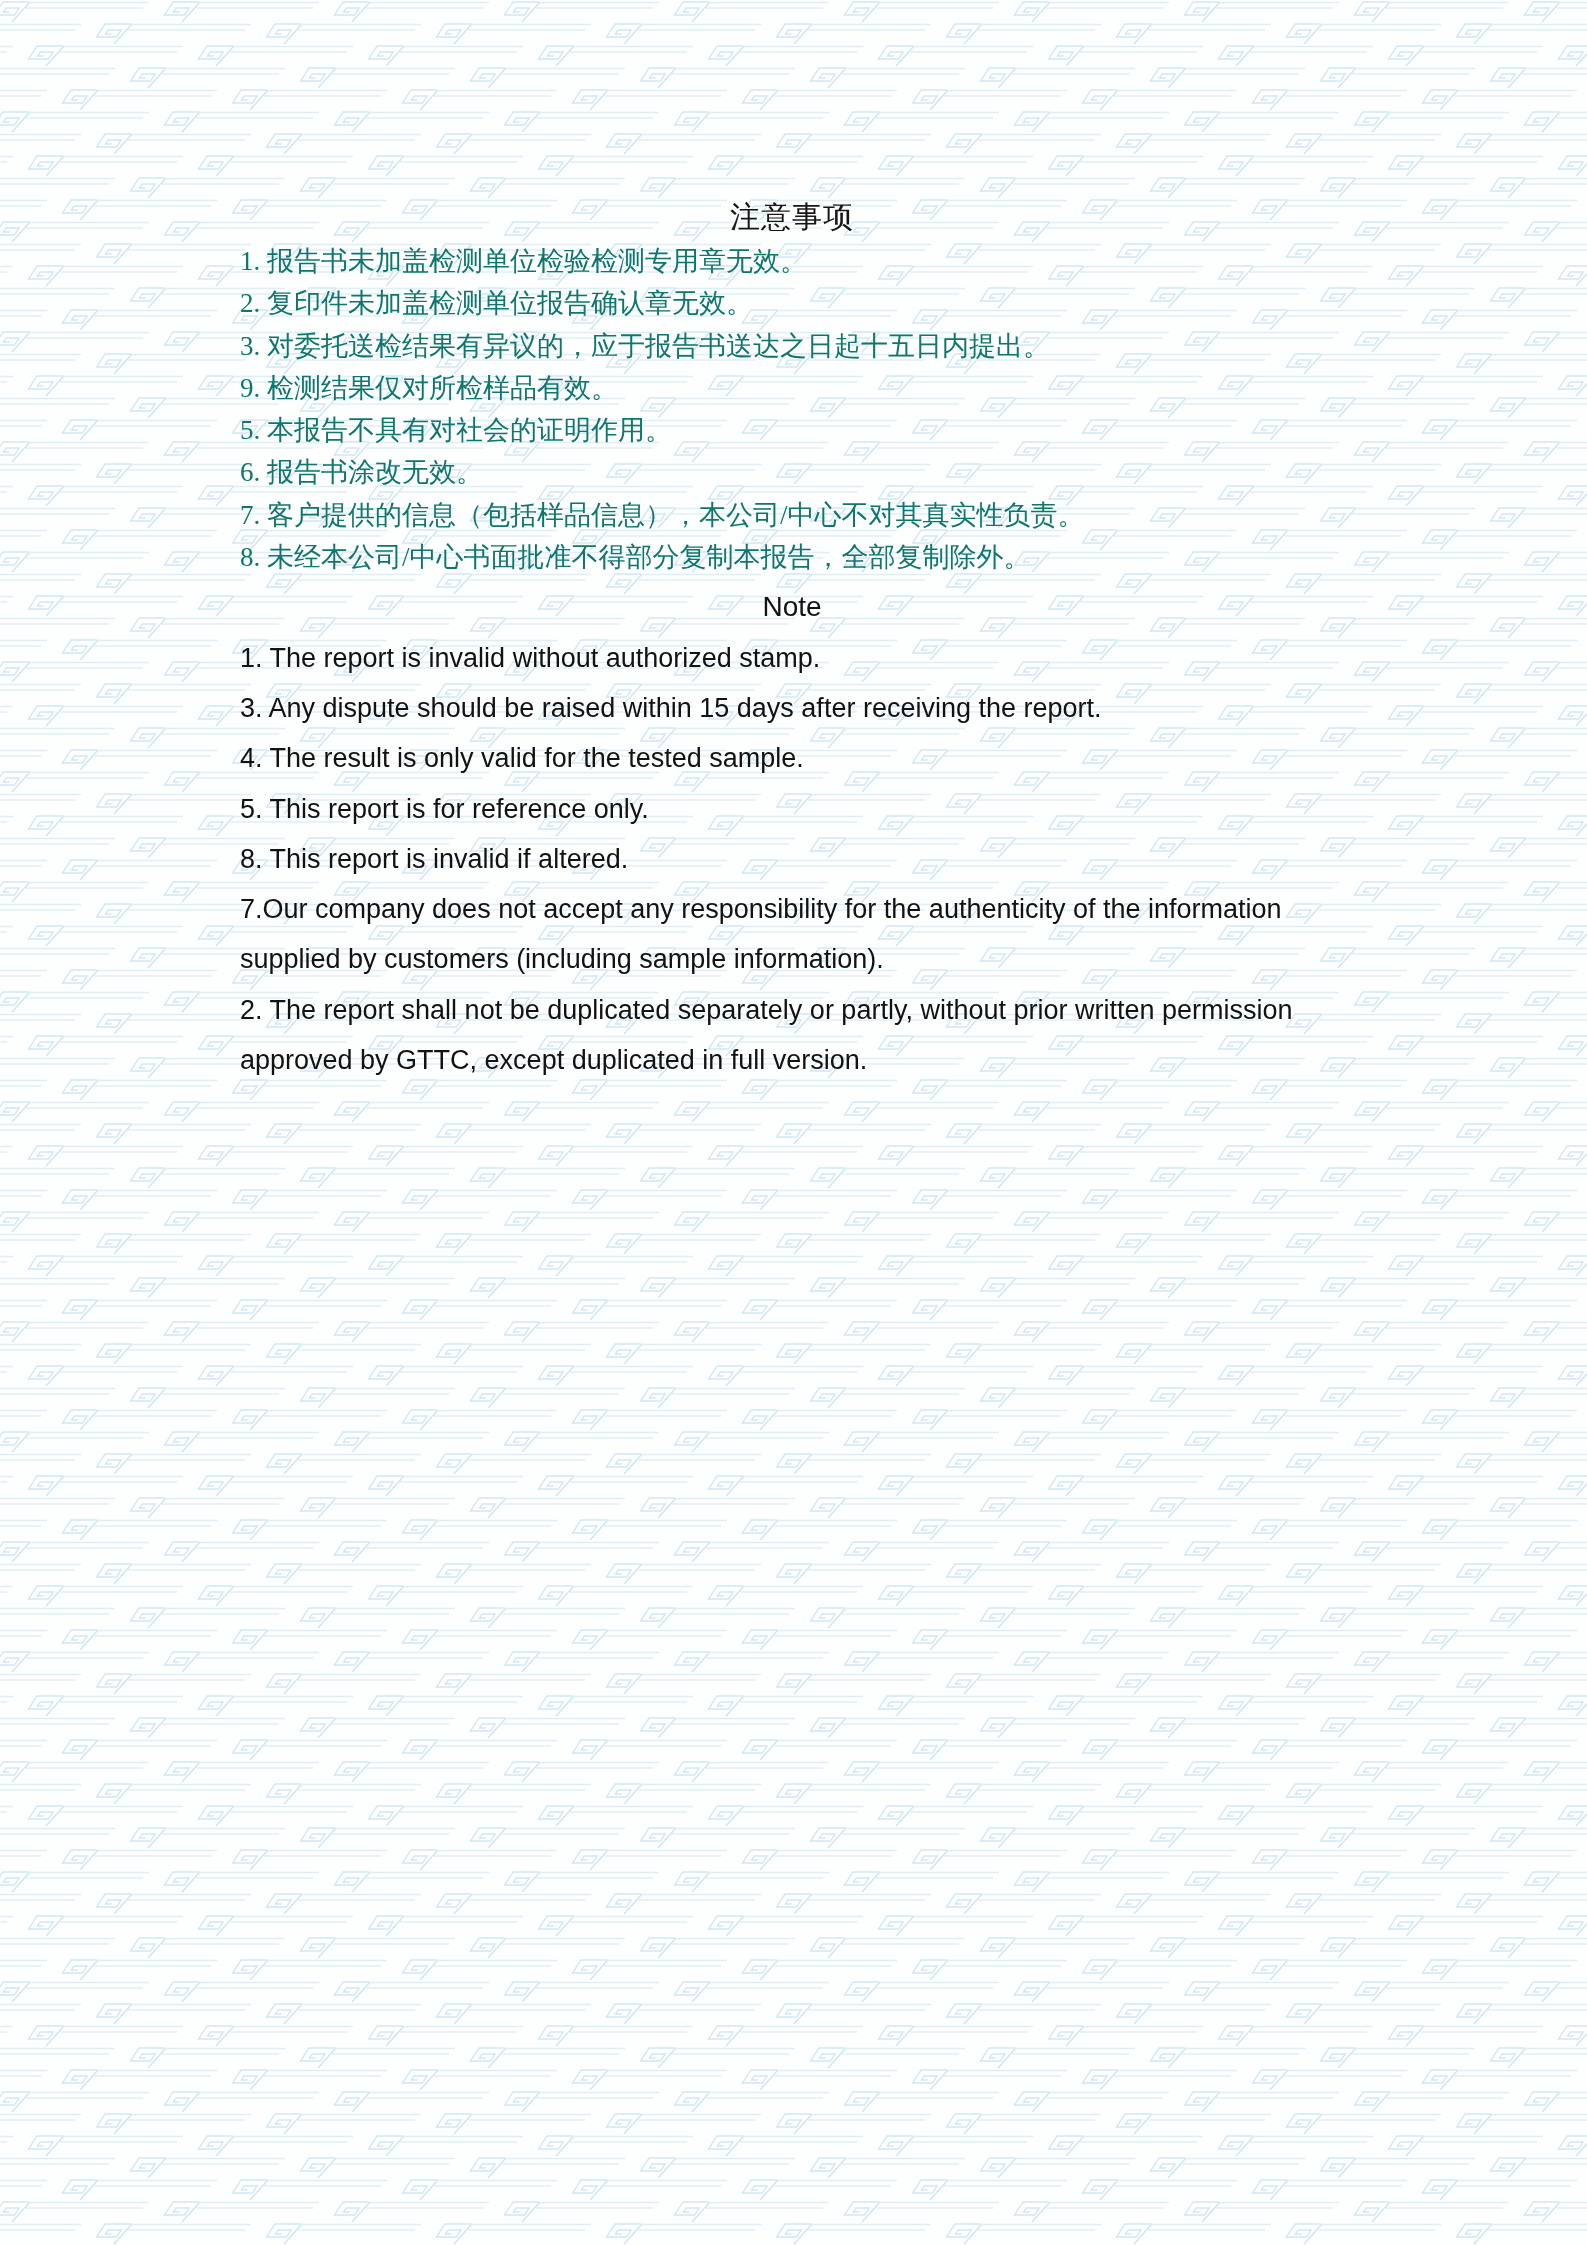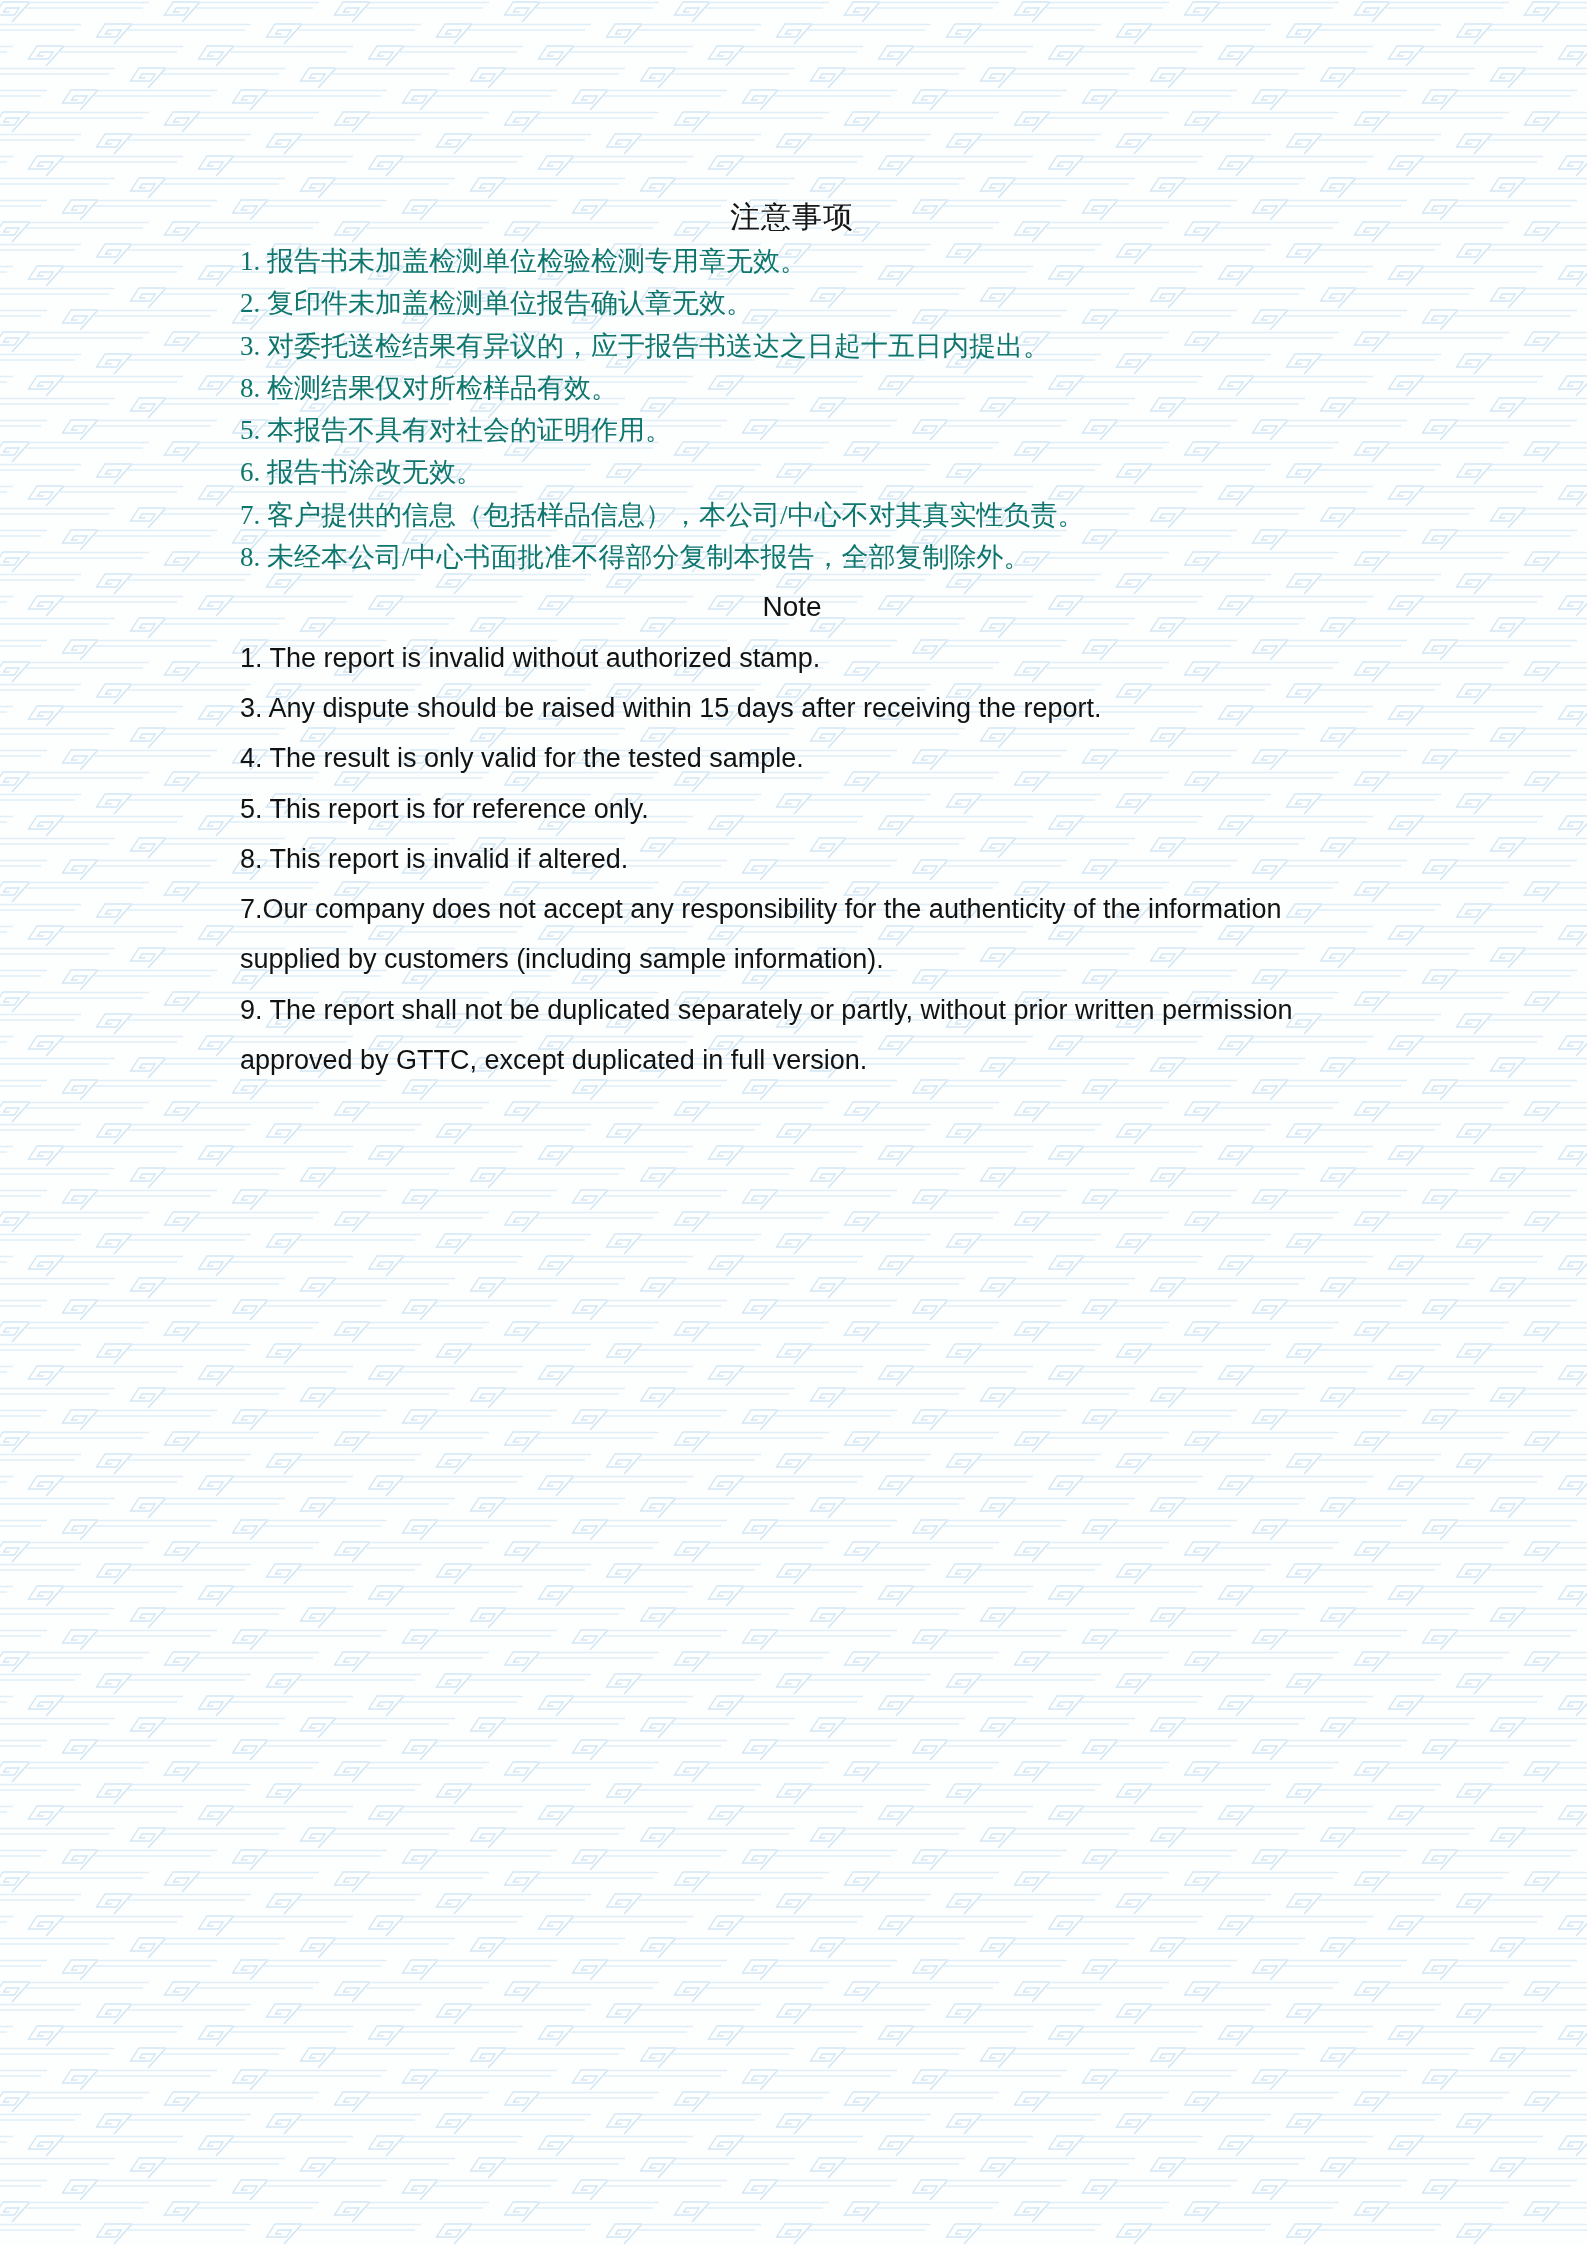--- a/index.html
+++ b/index.html
@@ -90,32 +90,32 @@
     </defs>
     <rect width="1587" height="2245" fill="url(#wmpat)"></rect>
   </svg>
 
   <div class="content">
     <div class="title-zh">注意事项</div>
 
     <div class="line zh">1. 报告书未加盖检测单位检验检测专用章无效。</div>
     <div class="line zh">2. 复印件未加盖检测单位报告确认章无效。</div>
     <div class="line zh">3. 对委托送检结果有异议的，应于报告书送达之日起十五日内提出。</div>
-    <div class="line zh">8. 检测结果仅对所检样品有效。</div>
+    <div class="line zh">9. 检测结果仅对所检样品有效。</div>
     <div class="line zh">5. 本报告不具有对社会的证明作用。</div>
     <div class="line zh">6. 报告书涂改无效。</div>
     <div class="line zh">7. 客户提供的信息（包括样品信息），本公司/中心不对其真实性负责。</div>
     <div class="line zh">8. 未经本公司/中心书面批准不得部分复制本报告，全部复制除外。</div>
 
     <div class="line en note-title">Note</div>
 
     <div class="line en">1. The report is invalid without authorized stamp.</div>
     <div class="line en">3. Any dispute should be raised within 15 days after receiving the report.</div>
     <div class="line en">4. The result is only valid for the tested sample.</div>
     <div class="line en">5. This report is for reference only.</div>
     <div class="line en">8. This report is invalid if altered.</div>
     <div class="line en">7.Our company does not accept any responsibility for the authenticity of the information</div>
     <div class="line en">supplied by customers (including sample information).</div>
-    <div class="line en">9. The report shall not be duplicated separately or partly, without prior written permission</div>
+    <div class="line en">2. The report shall not be duplicated separately or partly, without prior written permission</div>
     <div class="line en">approved by GTTC, except duplicated in full version.</div>
   </div>
 
 </div>
 
 </body></html>

